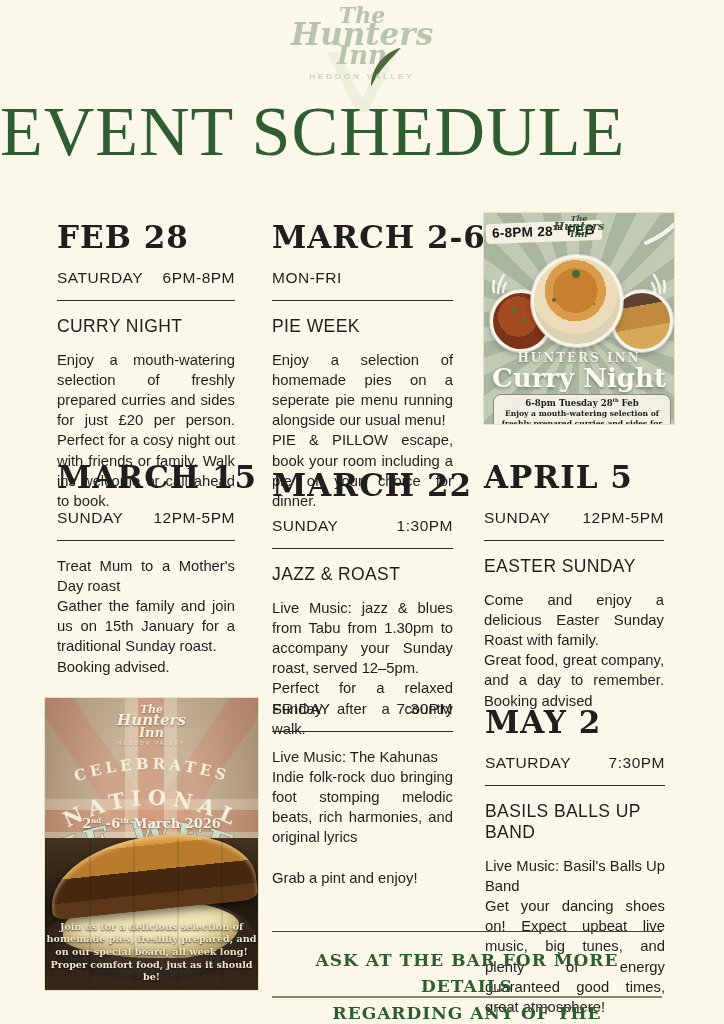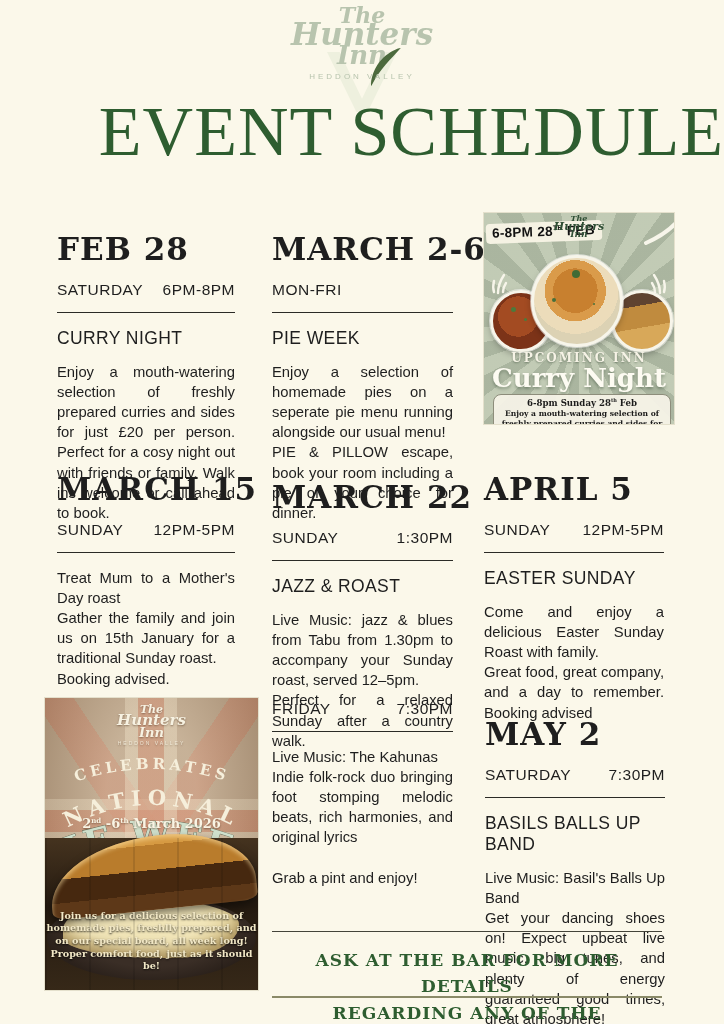--- a/index.html
+++ b/index.html
@@ -12,34 +12,34 @@
   .logo-v{position:absolute;left:50%;top:46px;width:70px;height:60px;transform:translateX(-50%);
           background:#eef0de;clip-path:polygon(0 0,18% 0,50% 78%,82% 0,100% 0,58% 100%,42% 100%);}
   .logo .l1{font-size:22px;position:relative;}
   .logo .l2{font-size:31px;margin-top:-4px;position:relative;}
   .logo .l3{font-size:26px;margin-top:-5px;position:relative;}
   .leaf{position:absolute;left:50%;top:38px;transform:translateX(6px) rotate(8deg);}
   .logo .tagline{font-style:normal;font-weight:normal;font-family:"Liberation Sans",sans-serif;
         font-size:8px;letter-spacing:3px;margin-top:6px;position:relative;}
 
   
-  .title{position:absolute;top:92px;left:0;width:724px;margin:0;text-align:right;
+  .title{position:absolute;top:92px;left:0;width:724px;margin:0;text-align:left;
          font-family:"Liberation Serif",serif;font-weight:normal;font-size:70px;color:#2e5d30;
          letter-spacing:1px;}
 
   
   .event{position:absolute;}
   .e1{left:57px;top:215px;width:178px;}
   .e2{left:272px;top:215px;width:181px;}
   .e3{left:57px;top:455px;width:178px;}
   .e4{left:272px;top:463px;width:181px;}
   .e5{left:484px;top:455px;width:180px;}
   .e6{left:272px;top:700px;width:181px;}
   .e7{left:485px;top:700px;width:180px;}
-  .event .date{margin:16px 0 14px 0;font-family:"DejaVu Serif",serif;font-weight:bold;
+  .event .date{margin:4px 0 14px 0;font-family:"DejaVu Serif",serif;font-weight:bold;
         font-size:31px;letter-spacing:1px;white-space:nowrap;}
   .daytime{display:flex;justify-content:space-between;font-size:15.5px;letter-spacing:.5px;
         margin-bottom:13px;}
   .rule{border:none;border-top:1.6px solid #2b2b26;margin:0 0 15px 0;}
   .event .name{margin:0 0 13px 0;font-size:17.5px;font-weight:normal;letter-spacing:.4px;}
   .event .desc{margin:0;font-size:14.8px;line-height:1.36;text-align:justify;white-space:pre-line;}
 
   
   .curry-poster{position:absolute;left:484px;top:213px;width:190px;height:211px;overflow:hidden;
         background:#adb8a3;box-shadow:0 0 0 1px #e4e0cc;}
@@ -117,21 +117,21 @@
   .pp-bowl{position:absolute;left:2px;top:58px;width:209px;height:84px;border-radius:50%;
         background:radial-gradient(ellipse at 50% 30%,#3a2e26 0 55%,#17100c 100%);}
   .pp-mash{position:absolute;left:18px;top:62px;width:176px;height:58px;
         border-radius:48% 52% 40% 60% / 55% 45% 62% 38%;
         background:radial-gradient(ellipse at 45% 35%,#f1e5b8 0 45%,#dcc98f 75%,#bfa86e 100%);
         box-shadow:inset 0 -8px 14px rgba(120,90,40,.5);}
   .pp-pie{position:absolute;left:4px;top:-2px;width:206px;height:74px;transform:rotate(-6deg);
         border-radius:55% 45% 8% 8% / 85% 70% 10% 10%;
         background:linear-gradient(180deg,#d69a42 0 12%,#b97c2c 12% 46%,#46280f 46% 78%,#5d3818 78% 100%);
         box-shadow:0 4px 8px rgba(0,0,0,.5), inset 0 3px 4px rgba(255,230,170,.55);}
-  .pp-caption{position:absolute;left:0;bottom:17px;width:100%;text-align:center;color:#f2e8c6;
+  .pp-caption{position:absolute;left:0;bottom:6px;width:100%;text-align:center;color:#f2e8c6;
         font-family:"DejaVu Serif",serif;font-weight:bold;font-size:9.6px;line-height:1.32;
         white-space:pre-line;text-shadow:0 1px 2px rgba(0,0,0,.8);}
 
   
   .foot-rule-top{position:absolute;left:272px;top:931px;width:390px;border:none;
         border-top:1.6px solid #44443a;margin:0;}
   .footer-note{position:absolute;left:272px;top:947px;width:390px;text-align:center;color:#2e5d30;
         font-family:"DejaVu Serif",serif;font-weight:bold;font-size:17px;letter-spacing:1px;
         line-height:1.55;}
   .foot-rule-bottom{position:absolute;left:272px;top:996px;width:390px;border:none;
@@ -253,25 +253,25 @@
     </div>
     <svg class="cp-splash" style="left:4px;top:60px" width="20" height="22" viewBox="0 0 20 22">
       <path d="M16 2 C12 8 10 14 10 20 M6 8 C5 12 5 16 6 19 M18 10 C16 13 15 16 15 19" fill="none" stroke="#f7f5ea" stroke-width="2.4" stroke-linecap="round"></path>
     </svg>
     <svg class="cp-splash" style="left:166px;top:60px;transform:scaleX(-1)" width="20" height="22" viewBox="0 0 20 22">
       <path d="M16 2 C12 8 10 14 10 20 M6 8 C5 12 5 16 6 19 M18 10 C16 13 15 16 15 19" fill="none" stroke="#f7f5ea" stroke-width="2.4" stroke-linecap="round"></path>
     </svg>
     <div class="cp-circle cp-left"></div>
     <div class="cp-circle cp-right"></div>
     <div class="cp-circle cp-main"></div>
-    <div class="cp-venue">UPCOMING INN</div>
+    <div class="cp-venue">HUNTERS INN</div>
     <div class="cp-title">Curry Night</div>
     <div class="cp-info">
       <div class="cp-when">
-        <span>6-8pm Sunday 28</span><sup>th</sup><span> Feb</span>
+        <span>6-8pm Tuesday 28</span><sup>th</sup><span> Feb</span>
       </div>
       <div class="cp-caption">Enjoy a mouth-watering selection of freshly prepared curries and sides for just £20 per person.</div>
     </div>
   </aside>
 
   <aside class="pie-poster">
     <div class="pp-logo">
       <div>The</div>
       <div>Hunters</div>
       <div>Inn</div>

